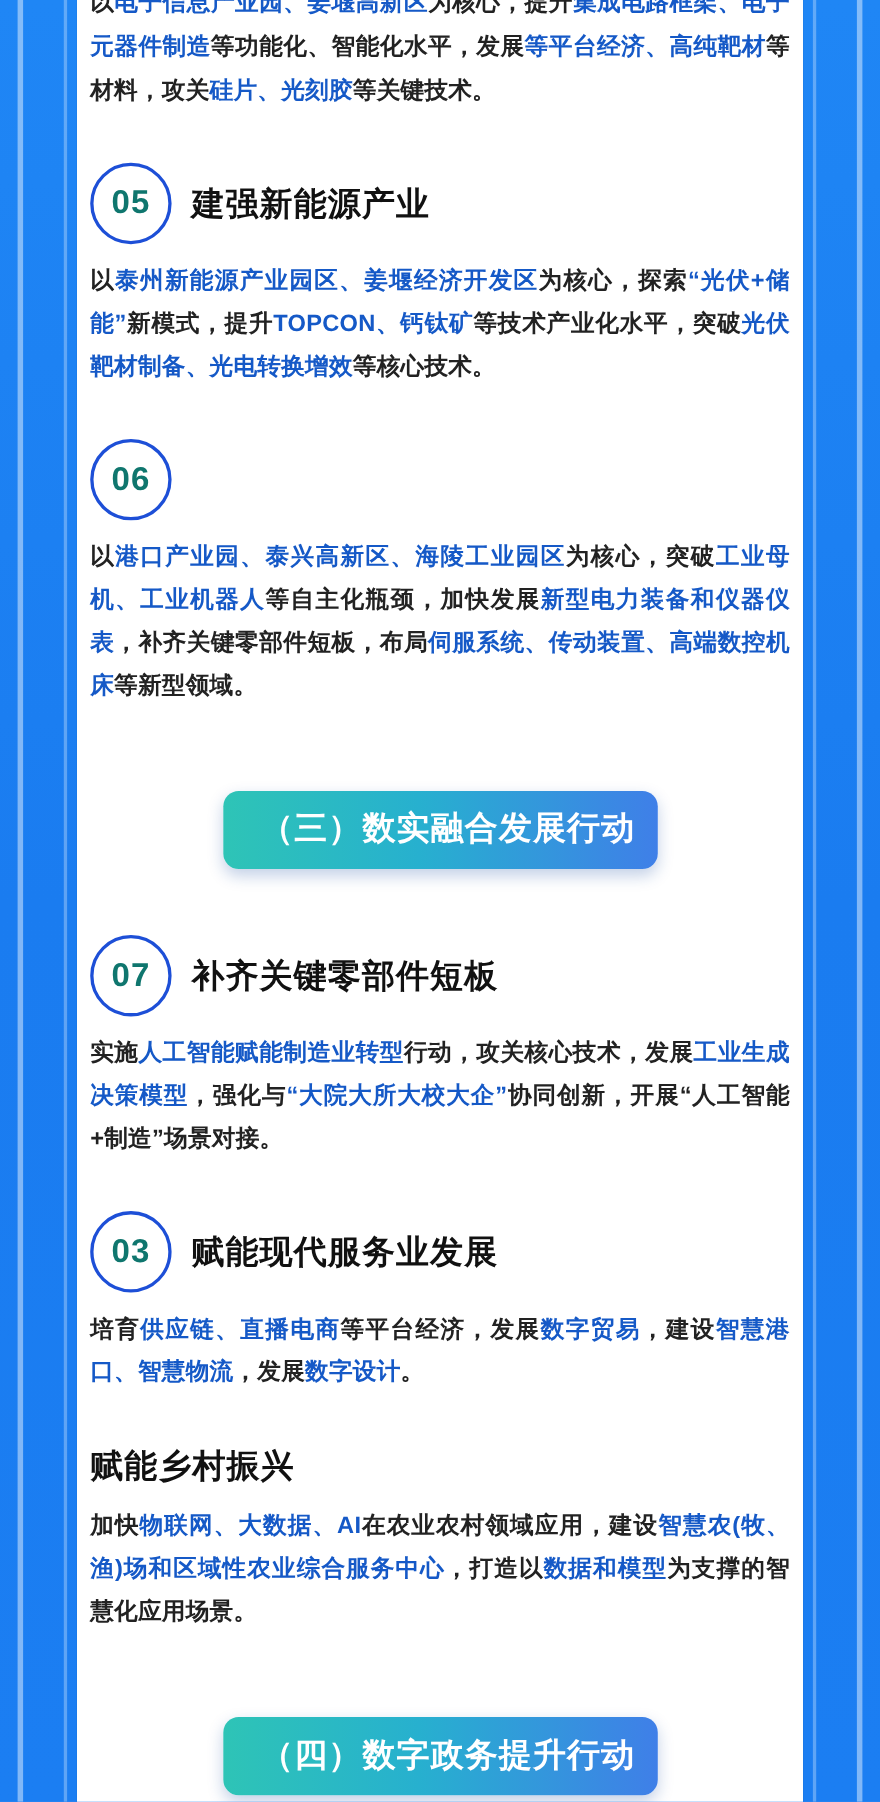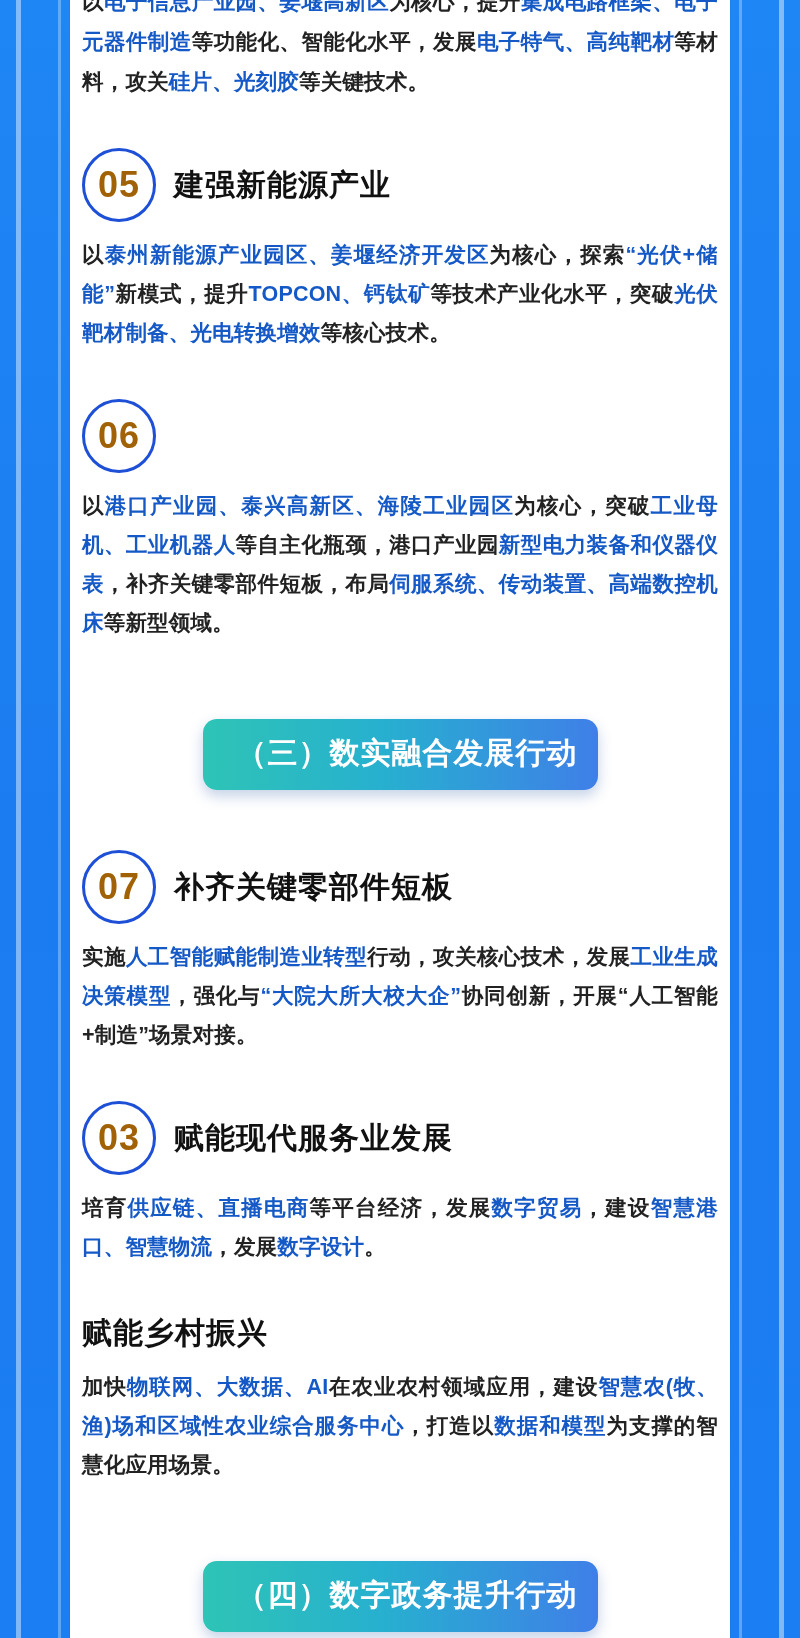--- a/index.html
+++ b/index.html
@@ -70,22 +70,22 @@
     display: flex;
     align-items: center;
     gap: 18px;
   }
   .num-circle {
     flex: 0 0 auto;
     width: 74px;
     height: 74px;
     border-radius: 50%;
     border: 3px solid #1d4fd7;
-    color: #a16207;
-    font-size: 36px;
+    color: #0f766e;
+    font-size: 30px;
     font-weight: 800;
     display: flex;
     align-items: center;
     justify-content: center;
     letter-spacing: 1px;
     box-sizing: border-box;
   }
   .item-title {
     font-size: 30px;
     font-weight: 800;
@@ -121,34 +121,34 @@
 <body>
 
 <div class="page">
   <div class="rail l1"></div>
   <div class="rail l2"></div>
   <div class="rail r1"></div>
   <div class="rail r2"></div>
 
   <div class="sheet">
     <div class="inner" id="content-root">
-        <div class="para"><span>以</span><b class="hl">电子信息产业园、姜堰高新区</b><span>为核心，提升</span><b class="hl">集成电路框架、电子元器件制造</b><span>等功能化、智能化水平，发展</span><b class="hl">电子特气、高纯靶材</b><span>等材料，攻关</span><b class="hl">硅片、光刻胶</b><span>等关键技术。</span></div>
+        <div class="para"><span>以</span><b class="hl">电子信息产业园、姜堰高新区</b><span>为核心，提升</span><b class="hl">集成电路框架、电子元器件制造</b><span>等功能化、智能化水平，发展</span><b class="hl">等平台经济、高纯靶材</b><span>等材料，攻关</span><b class="hl">硅片、光刻胶</b><span>等关键技术。</span></div>
         <div class="gap-lg"></div>
         <div class="item-head">
           <div class="num-circle">05</div>
           <div class="item-title">建强新能源产业</div>
         </div>
         <div class="gap-sm"></div>
         <div class="para dense"><span>以</span><b class="hl">泰州新能源产业园区、姜堰经济开发区</b><span>为核心，探索</span><b class="hl">“光伏+储能”</b><span>新模式，提升</span><b class="hl">TOPCON、钙钛矿</b><span>等技术产业化水平，突破</span><b class="hl">光伏靶材制备、光电转换增效</b><span>等核心技术。</span></div>
         <div class="gap-lg"></div>
         <div class="item-head">
           <div class="num-circle">06</div>
         </div>
         <div class="gap-sm"></div>
-        <div class="para dense"><span>以</span><b class="hl">港口产业园、泰兴高新区、海陵工业园区</b><span>为核心，突破</span><b class="hl">工业母机、工业机器人</b><span>等自主化瓶颈，港口产业园</span><b class="hl">新型电力装备和仪器仪表</b><span>，补齐关键零部件短板，布局</span><b class="hl">伺服系统、传动装置、高端数控机床</b><span>等新型领域。</span></div>
+        <div class="para dense"><span>以</span><b class="hl">港口产业园、泰兴高新区、海陵工业园区</b><span>为核心，突破</span><b class="hl">工业母机、工业机器人</b><span>等自主化瓶颈，加快发展</span><b class="hl">新型电力装备和仪器仪表</b><span>，补齐关键零部件短板，布局</span><b class="hl">伺服系统、传动装置、高端数控机床</b><span>等新型领域。</span></div>
         <div class="gap-lg"></div>
         <div class="gap-md"></div>
         <div class="banner-wrap">
           <div class="banner">（三）数实融合发展行动</div>
         </div>
         <div class="gap-xl"></div>
         <div class="item-head">
           <div class="num-circle">07</div>
           <div class="item-title">补齐关键零部件短板</div>
         </div>

